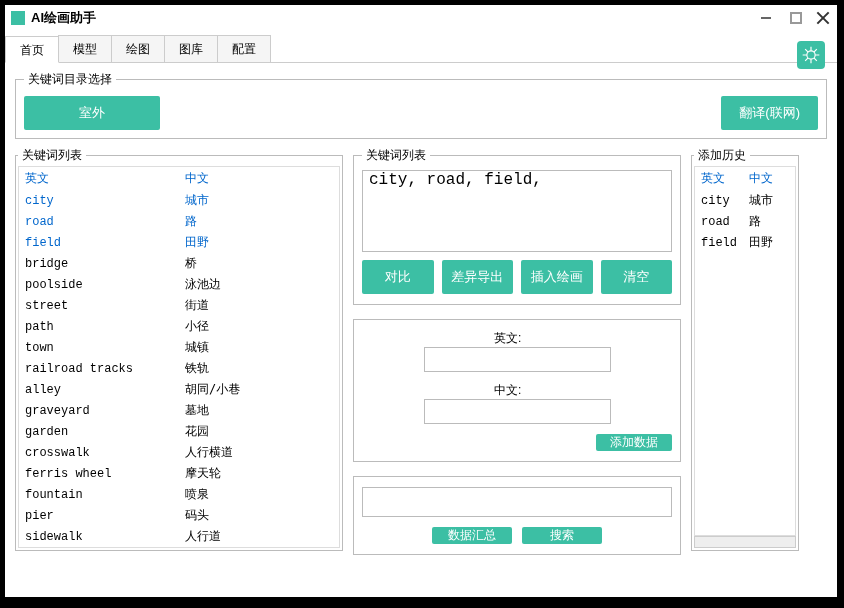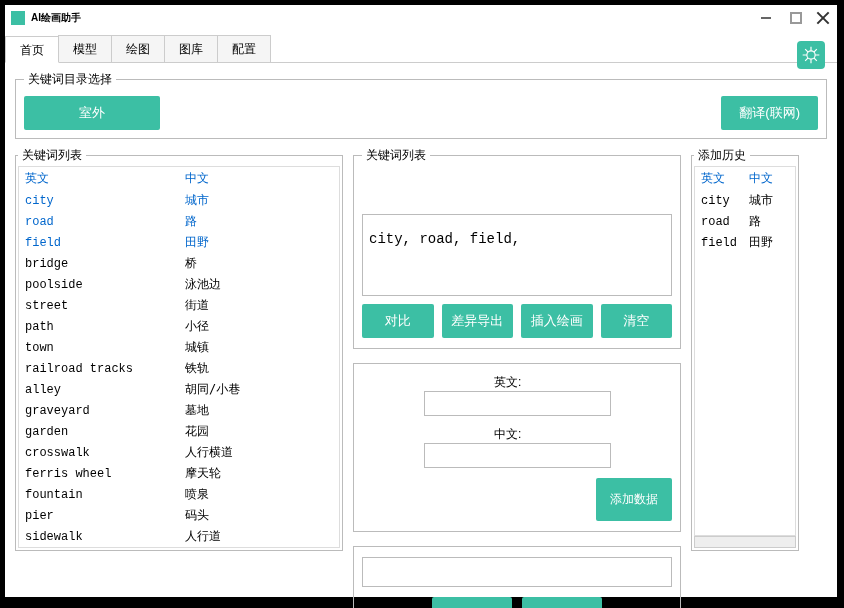--- a/index.html
+++ b/index.html
@@ -1,20 +1,20 @@
 <!DOCTYPE html>
 <html><head>
 <meta charset="utf-8">
 <style>
 * { box-sizing: border-box; margin: 0; padding: 0; }
 body { font-family: "Microsoft YaHei", sans-serif; font-size: 12px; background: #000; width: 844px; height: 608px; }
 .window { position: absolute; top: 4px; left: 4px; width: 834px; height: 594px; background: #fff; border: 1px solid #000; }
 .titlebar { height: 26px; display: flex; align-items: center; padding: 0 6px; background: #fff; }
 .title-icon { width: 14px; height: 14px; background: #3cbfa4; margin-right: 6px; }
-.title-text { font-weight: bold; font-size: 10px; color: #000; flex: 1; }
+.title-text { font-weight: bold; font-size: 13px; color: #000; flex: 1; }
 .title-controls { display: flex; gap: 8px; align-items: center; }
 .tc-btn { width: 22px; height: 18px; display: flex; align-items: center; justify-content: center; color: #666; font-size: 14px; }
 .tc-min::after { content: ""; display: block; width: 10px; border-top: 2px solid #666; }
 .tc-max { border: 2px solid #999; width: 12px; height: 12px; }
 .tc-close { position: relative; width: 16px; height: 16px; }
 .tc-close::before, .tc-close::after { content: ""; position: absolute; left: 7px; top: 0; width: 2px; height: 16px; background: #333; }
 .tc-close::before { transform: rotate(45deg); }
 .tc-close::after { transform: rotate(-45deg); }
 
 .logo-badge { position: absolute; top: 36px; right: 12px; width: 28px; height: 28px; background: #3cbfa4; border-radius: 4px; display: flex; align-items: center; justify-content: center; }
@@ -25,39 +25,39 @@
 .tab.active { background: #fff; border-bottom: 1px solid #fff; position: relative; top: 1px; }
 
 .content { padding: 8px 10px; }
 
 fieldset { border: 1px solid #bbb; margin-bottom: 8px; padding: 8px; }
 legend { padding: 0 4px; font-size: 12px; }
 
 .row1 { display: flex; justify-content: space-between; align-items: center; }
 .btn { background: #3cbfa4; color: #fff; border: none; padding: 8px 18px; font-size: 13px; cursor: pointer; border-radius: 2px; }
 .btn.wide { width: 136px; text-align: center; }
-.btn.sm { padding: 13px 14px; font-size: 12px; }
+.btn.sm { padding: 0 14px; font-size: 12px; }
 
 .columns { display: flex; gap: 10px; }
 .col-left { width: 328px; }
 .col-mid { width: 328px; display: flex; flex-direction: column; gap: 6px; }
 .col-right { width: 108px; }
 
 .tbl-wrap { height: 382px; overflow-y: scroll; overflow-x: scroll; border: 1px solid #ddd; background: #fff; position: relative; }
 .tbl { width: 100%; border-collapse: collapse; font-family: "SimSun", monospace; font-size: 12px; }
 .tbl th { text-align: left; color: #0066cc; font-weight: normal; padding: 3px 6px; background: #fff; position: sticky; top: 0; }
 .tbl td { padding: 2px 6px; }
 .tbl td:first-child { font-family: "Courier New", monospace; width: 50%; }
 .sel td { color: #0066cc; }
 
 .hist-wrap { height: 370px; overflow: auto; border: 1px solid #ddd; background: #fff; font-family: "SimSun", monospace; font-size: 12px; }
 .hist-wrap .tbl td:first-child { width: 46px; }
 .hscroll { height: 12px; background: #eee; border: 1px solid #ccc; }
 
-.textarea-box { border: 1px solid #bbb; min-height: 82px; padding: 16px 6px; font-family: "Courier New", monospace; font-size: 14px; margin-top: 44px; }
+.textarea-box { border: 1px solid #bbb; min-height: 82px; padding: 0 6px; font-family: "Courier New", monospace; font-size: 16px; }
 
 .mid-btns { display: flex; gap: 8px; justify-content: space-between; border-radius: 9px; }
 .mid-btns .btn { flex: 1; padding: 8px 4px; }
 
 .form-row { display: flex; align-items: center; margin-bottom: 10px; flex-direction: column; }
 .form-row label { width: 46px; }
 .form-row input { flex: 1; border: 1px solid #bbb; padding: 4px; height: 22px; }
 .form-actions { text-align: right; }
 
 .fieldset-mid1 { padding: 6px 8px 10px; }

